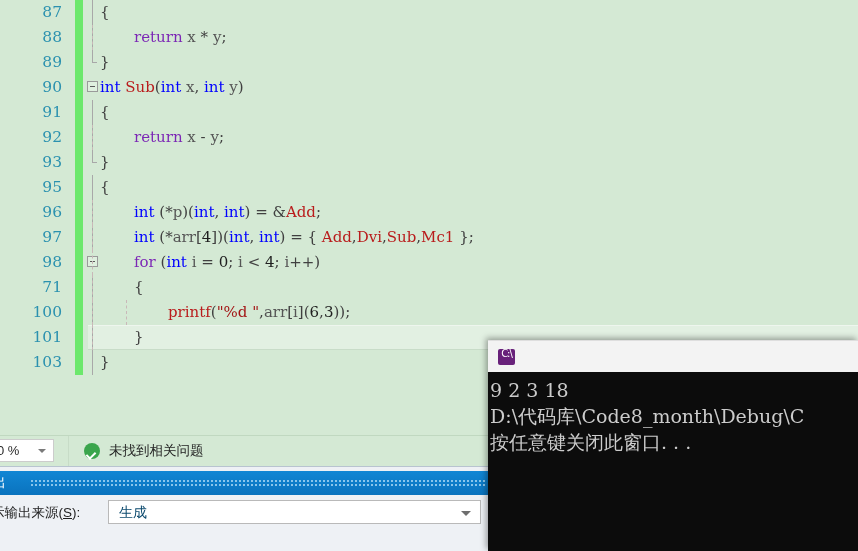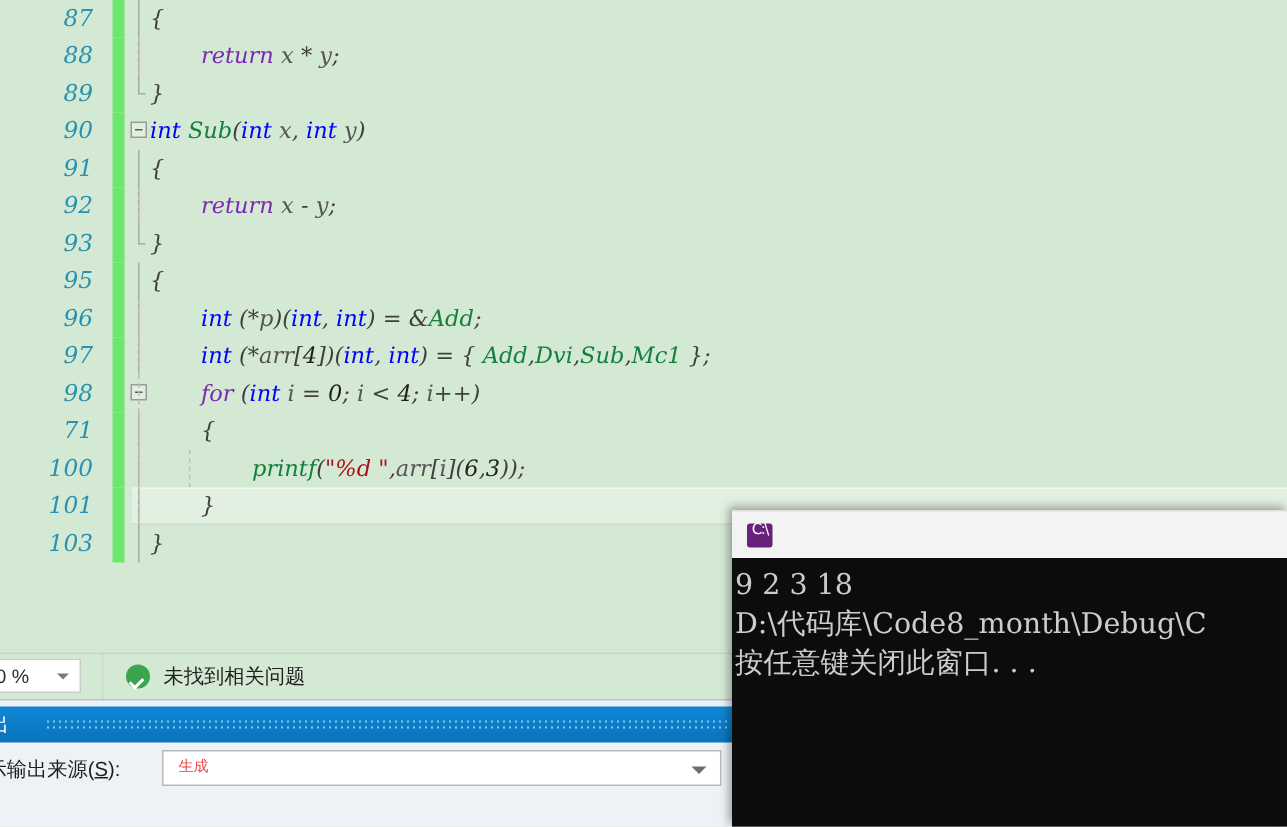--- a/index.html
+++ b/index.html
@@ -10,21 +10,21 @@
     position:relative;
   }
 
   
   #editor{
     position:absolute;left:0;top:0;width:858px;height:435px;
     background:#d4e9d4;overflow:hidden;
   }
   .code-line{
     position:relative;height:25px;line-height:25px;
-    font-family:"DejaVu Serif",serif;font-size:15px;white-space:pre;font-style:italic;
+    font-family:"DejaVu Serif",serif;font-size:15px;white-space:pre;
   }
   .lnum{
     position:absolute;left:0;top:0;width:62px;text-align:right;
     color:#2b91af;font-family:"DejaVu Serif",serif;font-size:15.5px;
   }
   .changebar{
     position:absolute;left:75px;top:0;width:8px;height:100%;
     background:#6ce86c;
   }
   .gutter-glyph{
@@ -57,21 +57,21 @@
   }
   
   .curline{
     position:absolute;left:88px;top:0;right:0;height:25px;
     background:#e2f0e2;border-top:1px solid #eef6ee;border-bottom:1px solid #c8dcc8;
     box-sizing:border-box;
   }
   
   .kw{color:#0000ff;}
   .kwv{color:#7c27b5;}
-  .fn{color:#15803d;margin-top:37px;}
+  .fn{color:#b91c1c;margin-top:37px;}
   .str{color:#a31515;}
   .num{color:#1f1f1f;}
   .id{color:#555555;}
   .pl{color:#404040;}
 
   
   #statusbar{
     position:absolute;left:0;top:435px;width:858px;height:31px;
     background:#d4e9d4;border-top:1px solid #c0d8c0;
   }
@@ -126,21 +126,21 @@
   }
   #srclabel{
     position:absolute;left:-9px;top:4px;font-size:13.5px;color:#1f1f1f;
   }
   #srclabel u{text-decoration:underline;}
   #srcselect{
     position:absolute;left:108px;top:0;width:373px;height:24px;
     background:#ffffff;border:1px solid #b9b9b9;box-sizing:border-box;
   }
   #srcval{
-    position:absolute;left:10px;top:3px;font-size:10px;color:#ef4444;
+    position:absolute;left:10px;top:3px;font-size:14px;color:#0c4a6e;
   }
   #srcarrow{
     position:absolute;right:9px;top:10px;width:0;height:0;
     border-left:5px solid transparent;border-right:5px solid transparent;
     border-top:5px solid #6e6e6e;
   }
   #outbody{
     position:absolute;left:0;top:60px;width:490px;height:25px;background:#ffffff;
   }
   #outline1{

